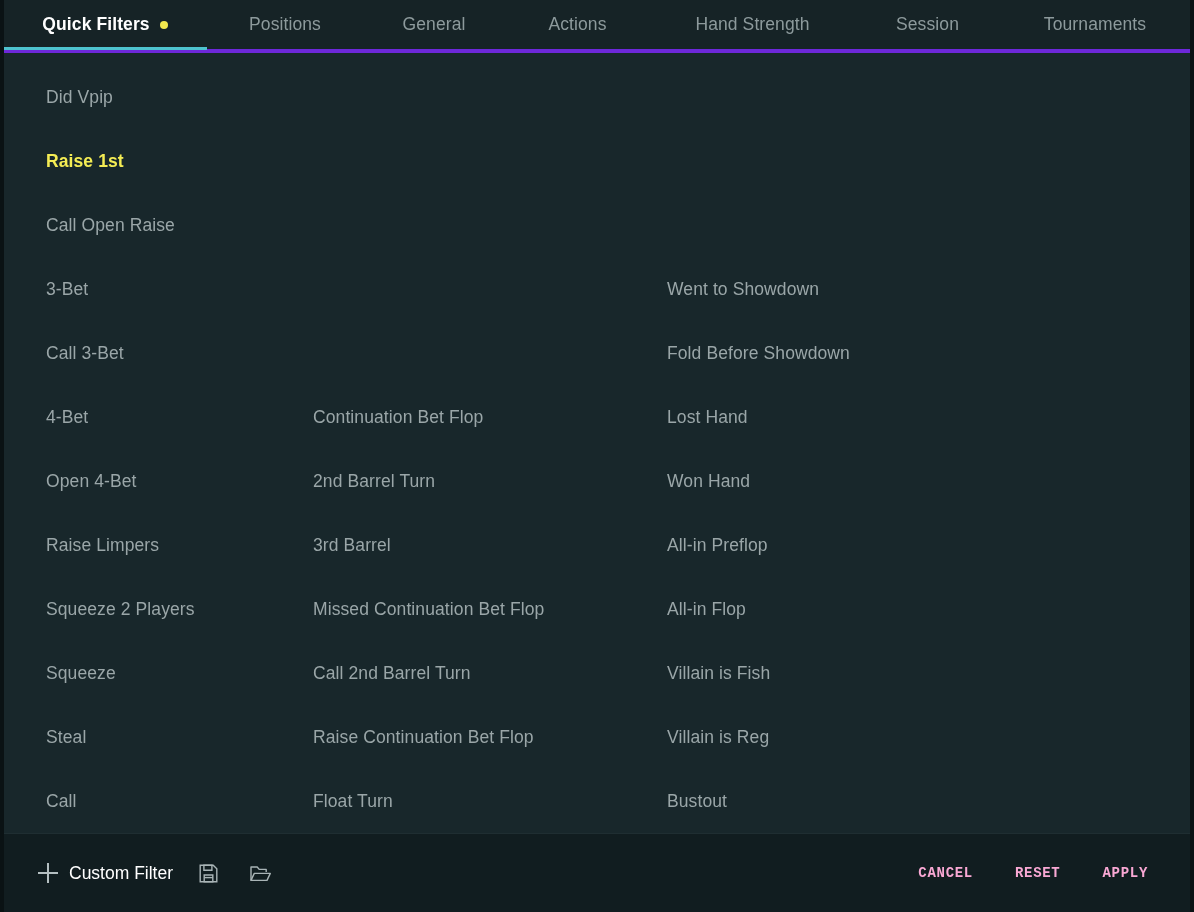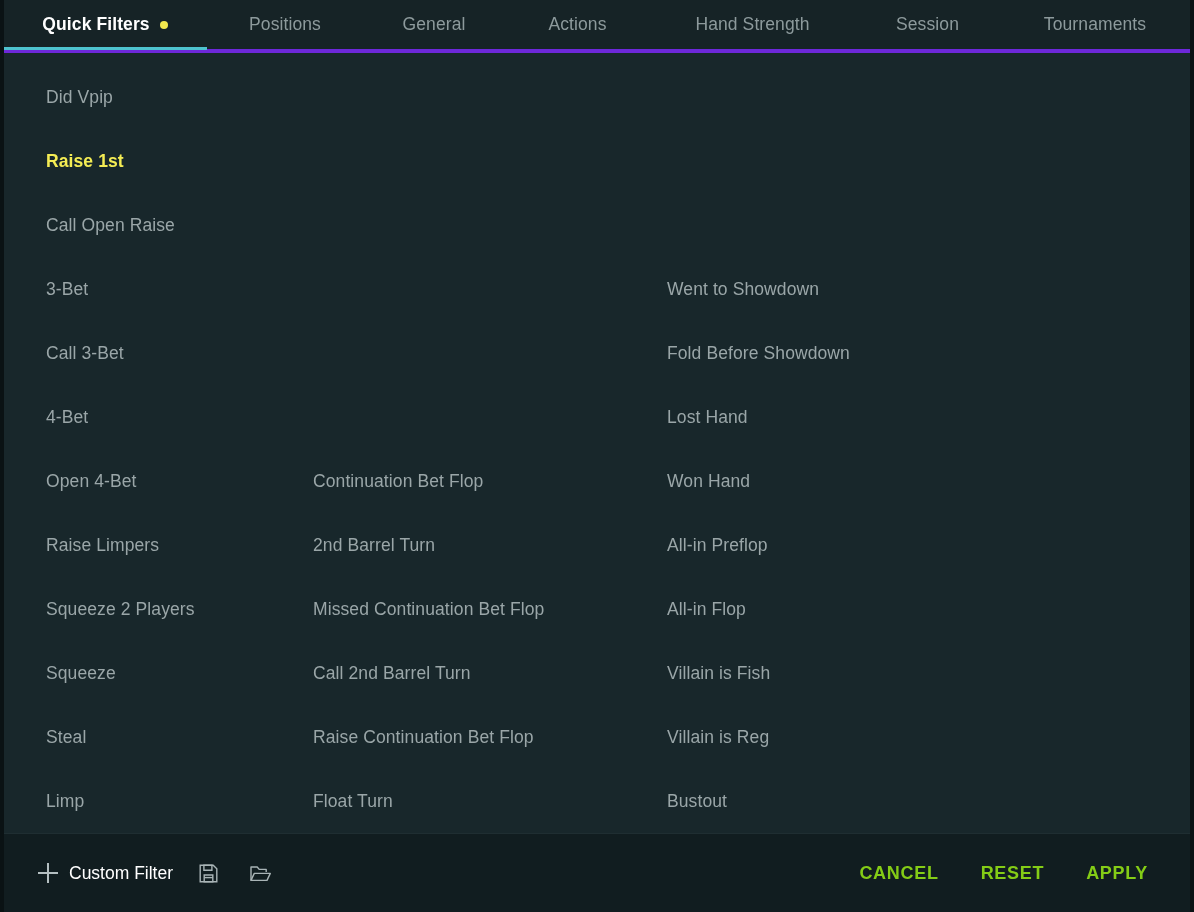--- a/index.html
+++ b/index.html
@@ -190,23 +190,23 @@
 
   .footer-right {
     display: flex;
     align-items: center;
     gap: 0px;
   }
 
   .action-btn {
     background: none;
     border: none;
-    color: #84cc16;
-    font-family: Liberation Sans, sans-serif;
-    font-size: 18px;
+    color: #f9a8d4;
+    font-family: Liberation Mono, monospace;
+    font-size: 14px;
     font-weight: 700;
     letter-spacing: 0.7px;
     cursor: pointer;
     padding: 9px 21px;
   }
   .action-btn:last-child { padding-right: 0; }
 </style>
 </head>
 <body>
 
@@ -256,26 +256,27 @@
         <div class="filter-item selected">Raise 1st</div>
         <div class="filter-item">Call Open Raise</div>
         <div class="filter-item">3-Bet</div>
         <div class="filter-item">Call 3-Bet</div>
         <div class="filter-item">4-Bet</div>
         <div class="filter-item">Open 4-Bet</div>
         <div class="filter-item">Raise Limpers</div>
         <div class="filter-item">Squeeze 2 Players</div>
         <div class="filter-item">Squeeze</div>
         <div class="filter-item">Steal</div>
-        <div class="filter-item">Limp</div>
+        <div class="filter-item">Call</div>
       </div>
 
       <div class="filter-col col-2">
         <div class="filter-item">Continuation Bet Flop</div>
         <div class="filter-item">2nd Barrel Turn</div>
+        <div class="filter-item">3rd Barrel</div>
         <div class="filter-item">Missed Continuation Bet Flop</div>
         <div class="filter-item">Call 2nd Barrel Turn</div>
         <div class="filter-item">Raise Continuation Bet Flop</div>
         <div class="filter-item">Float Turn</div>
       </div>
 
       <div class="filter-col col-3">
         <div class="filter-item">Went to Showdown</div>
         <div class="filter-item">Fold Before Showdown</div>
         <div class="filter-item">Lost Hand</div>

